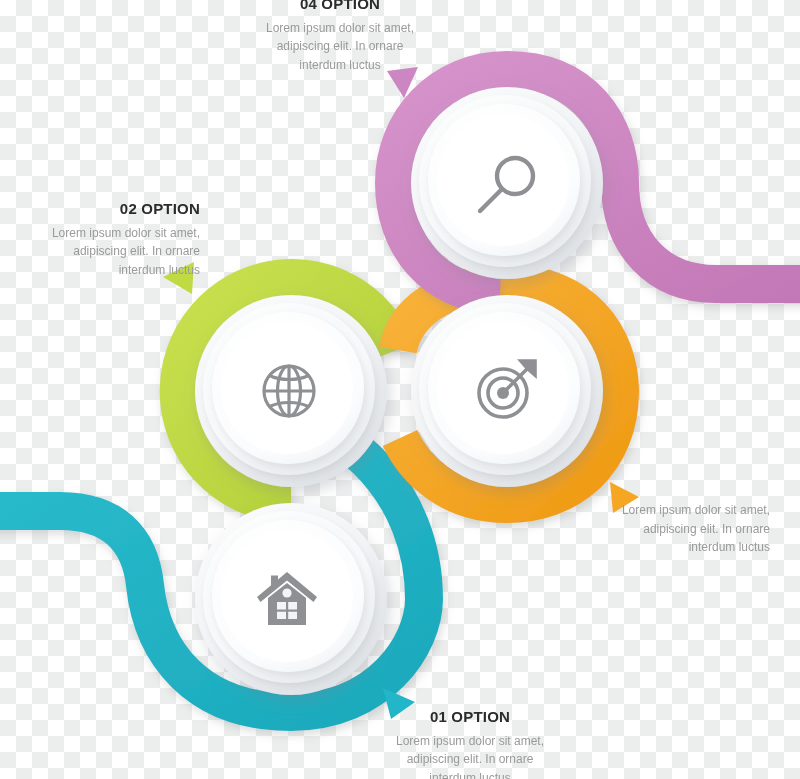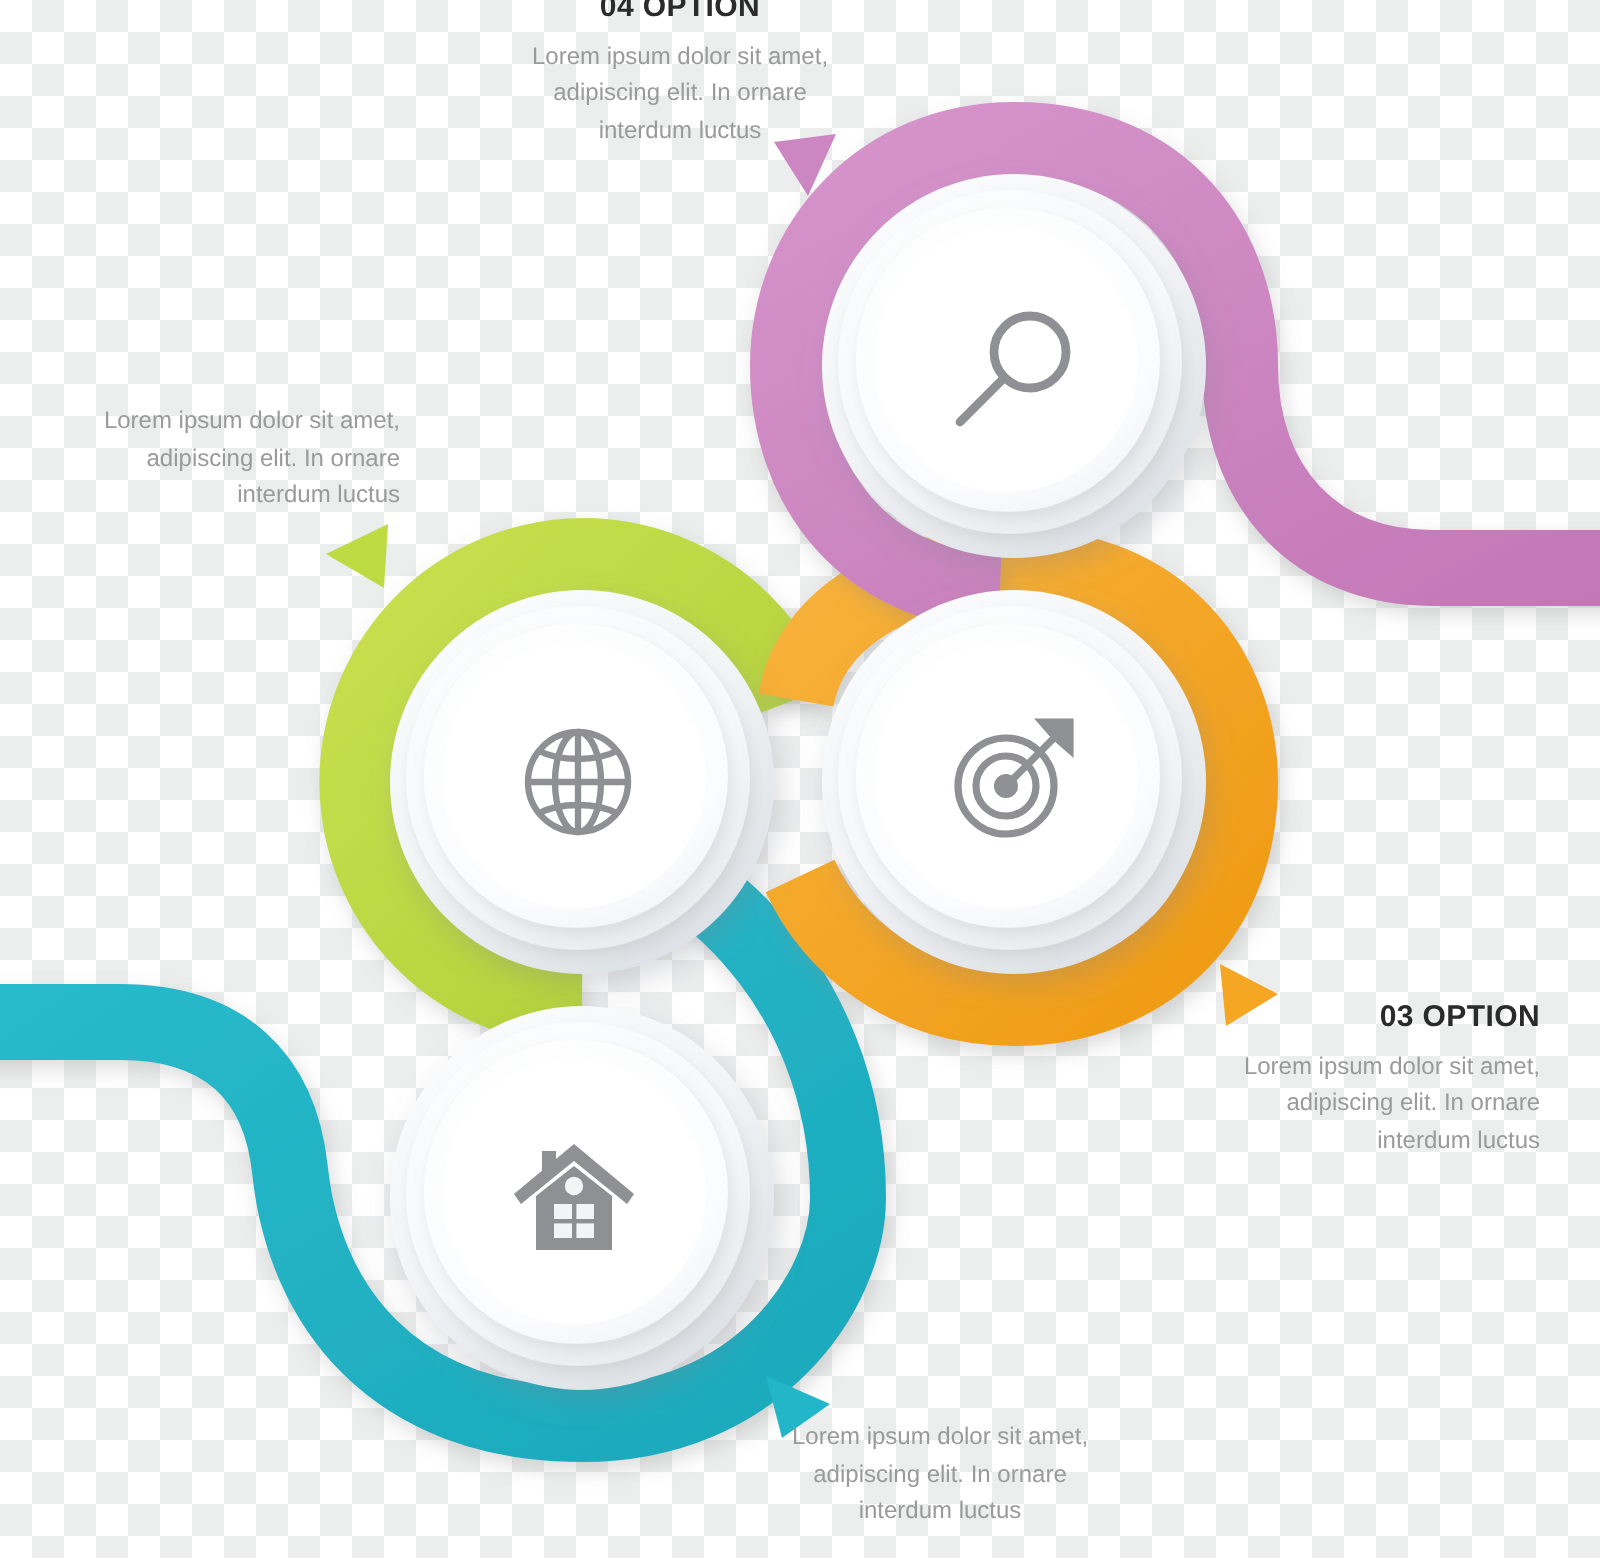--- a/index.html
+++ b/index.html
@@ -201,31 +201,32 @@
   </svg>
 
   <div class="txtblock ta-center" style="left:236px;top:-4px;width:208px;">
     <p class="opt-title">04 OPTION</p>
     <p class="opt-body">Lorem ipsum dolor sit amet,</p>
     <p class="opt-body">adipiscing elit. In ornare</p>
     <p class="opt-body">interdum luctus</p>
   </div>
 
   <div class="txtblock ta-right" style="left:0px;top:201px;width:200px;">
+    <p class="opt-title">02 OPTION</p>
     <p class="opt-body">Lorem ipsum dolor sit amet,</p>
     <p class="opt-body">adipiscing elit. In ornare</p>
     <p class="opt-body">interdum luctus</p>
   </div>
 
   <div class="txtblock ta-right" style="left:570px;top:501px;width:200px;">
-    <p class="opt-title">03 OPTION</p>
     <p class="opt-body">Lorem ipsum dolor sit amet,</p>
     <p class="opt-body">adipiscing elit. In ornare</p>
     <p class="opt-body">interdum luctus</p>
   </div>
 
   <div class="txtblock ta-center" style="left:366px;top:709px;width:208px;">
+    <p class="opt-title">01 OPTION</p>
     <p class="opt-body">Lorem ipsum dolor sit amet,</p>
     <p class="opt-body">adipiscing elit. In ornare</p>
     <p class="opt-body">interdum luctus</p>
   </div>
 
 </div>
 
 </body></html>

